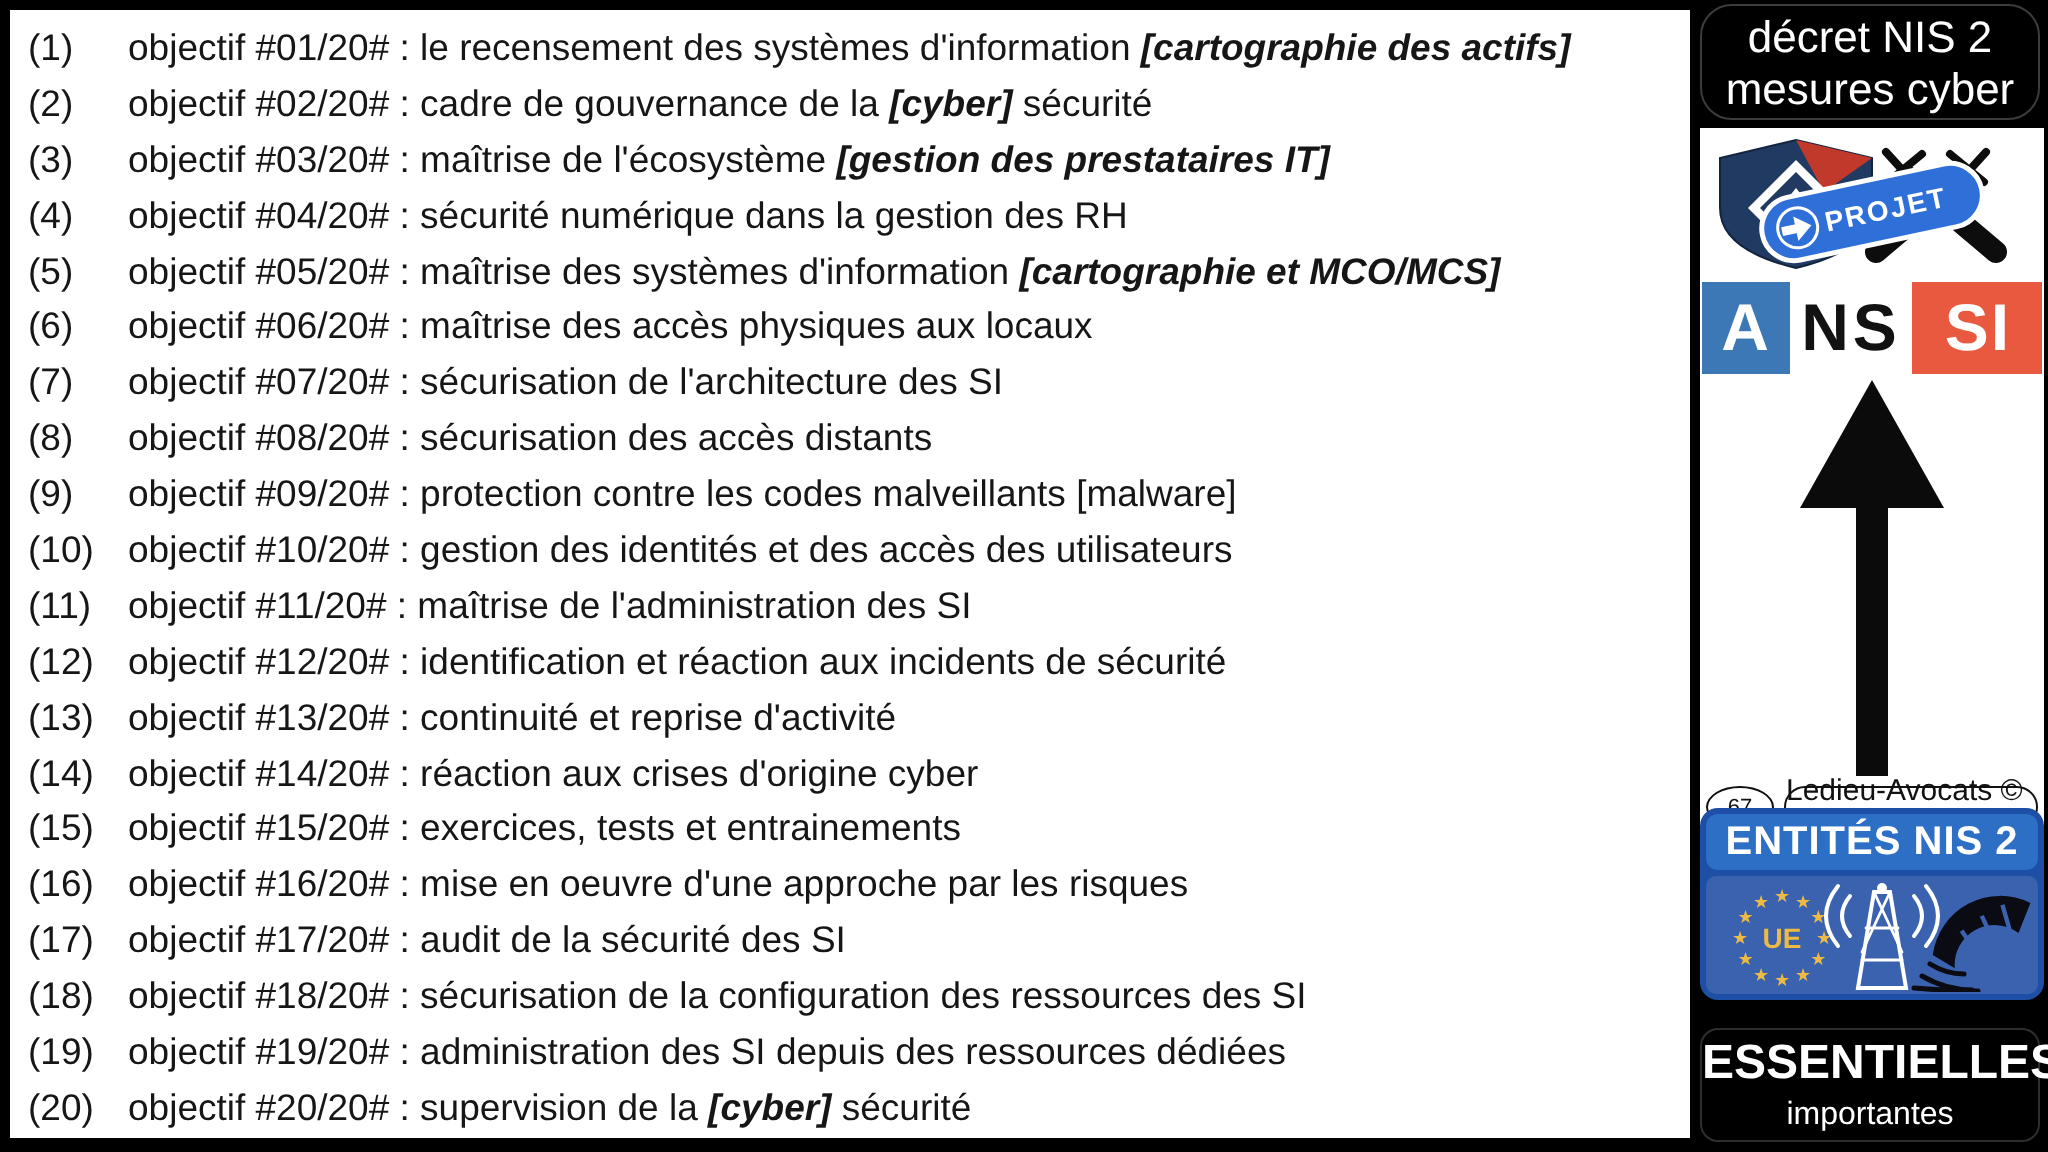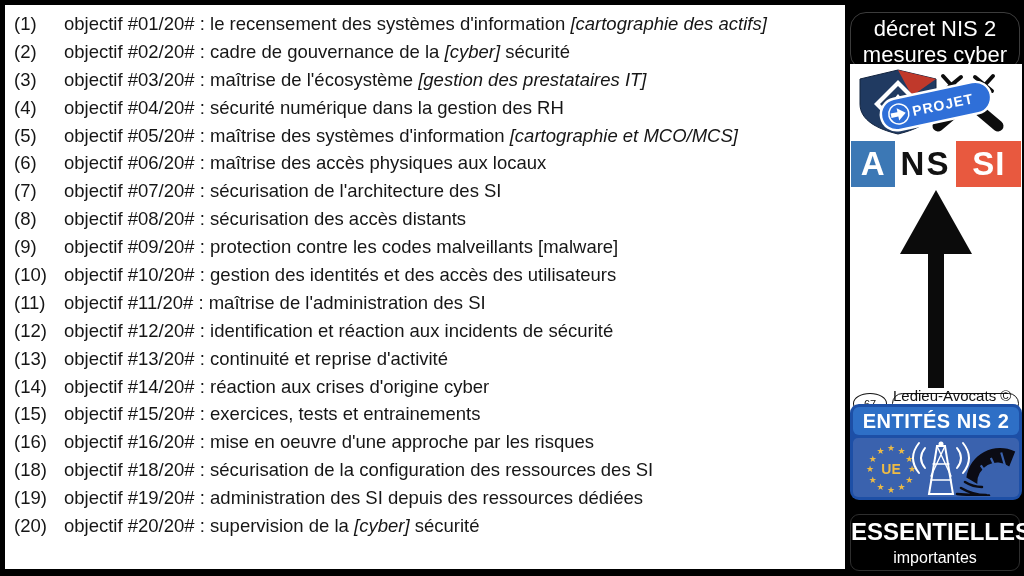--- a/index.html
+++ b/index.html
@@ -4,27 +4,27 @@
 <style>
   html,body{margin:0;padding:0;background:#000;}
   .slide{position:relative;width:1024px;height:576px;background:#000;overflow:hidden;
          font-family:"Liberation Sans",sans-serif;}
 
   
   .panel{position:absolute;left:5px;top:5px;width:840px;height:564px;background:#fff;overflow:hidden;}
   .list{padding:5px 0 0 9px;}
   .row{height:27.9px;display:flex;align-items:center;white-space:nowrap;color:#161616;font-size:18.5px;}
   .num{width:50px;flex:0 0 50px;}
-  .it{font-style:italic;}
+  .it{font-style:italic;font-weight:bold;}
 
   
   .sidebar{position:absolute;left:850px;top:0;width:172px;height:576px;}
   .title-box{position:absolute;left:0;top:2px;width:170px;height:58px;background:#000;
              border:1px solid #3c3c3c;border-radius:16px;box-sizing:border-box;
-             color:#fff;text-align:center;font-size:22px;line-height:26px;padding-top:3px;margin-top:10px;}
+             color:#fff;text-align:center;font-size:22px;line-height:26px;padding-top:3px;}
   .white-col{position:absolute;left:0;top:64px;width:172px;height:350px;background:#fff;}
   .logo-svg{display:block;width:172px;height:74px;}
   .anssi{height:52px;display:flex;align-items:center;justify-content:center;
          font-weight:bold;font-size:33px;}
   .anssi .a-blue{background:var(--anssi_blue);color:#fff;width:44px;height:46px;
                  display:flex;align-items:center;justify-content:center;}
   .anssi .a-black{color:#121212;letter-spacing:2px;padding:0 6px;}
   .anssi .a-red{background:var(--anssi_red);color:#fff;width:65px;height:46px;
                 display:flex;align-items:center;justify-content:center;letter-spacing:1px;}
   .arrow-svg{display:block;width:172px;height:198px;}
@@ -117,20 +117,24 @@
           <span class="num">(14)</span>
           <span><span>objectif #14/20# : réaction aux crises d'origine cyber</span></span>
         </div>
         <div class="row">
           <span class="num">(15)</span>
           <span><span>objectif #15/20# : exercices, tests et entrainements</span></span>
         </div>
         <div class="row">
           <span class="num">(16)</span>
           <span><span>objectif #16/20# : mise en oeuvre d'une approche par les risques</span></span>
+        </div>
+        <div class="row">
+          <span class="num">(17)</span>
+          <span><span>objectif #17/20# : audit de la sécurité des SI</span></span>
         </div>
         <div class="row">
           <span class="num">(18)</span>
           <span><span>objectif #18/20# : sécurisation de la configuration des ressources des SI</span></span>
         </div>
         <div class="row">
           <span class="num">(19)</span>
           <span><span>objectif #19/20# : administration des SI depuis des ressources dédiées</span></span>
         </div>
         <div class="row">

